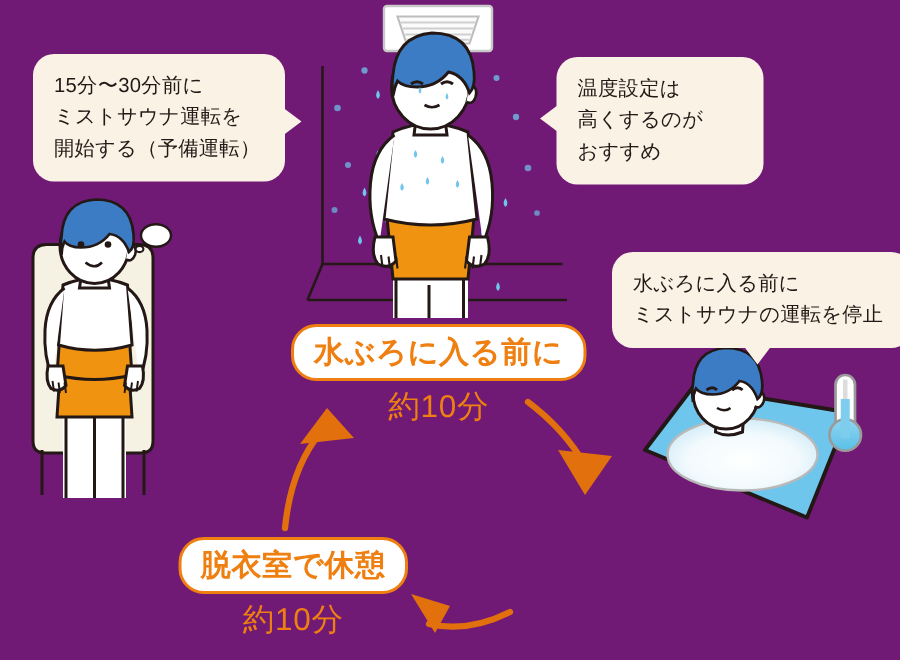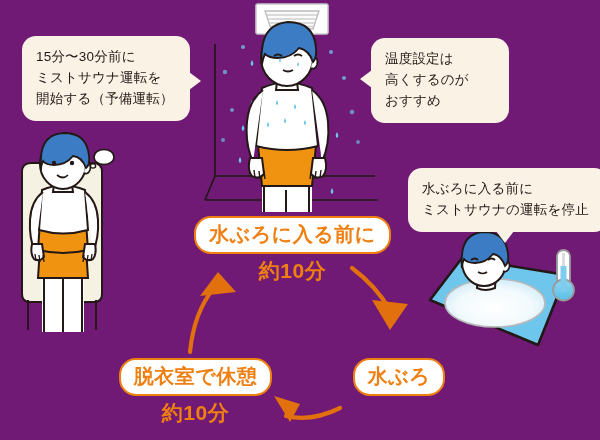--- a/index.html
+++ b/index.html
@@ -76,21 +76,21 @@
     font-size: 20px;
     font-weight: bold;
     letter-spacing: 0.5px;
     padding: 3px 13px 4px 13px;
     white-space: nowrap;
   }
   .step-time {
     margin-top: 3px;
     color: #ee7f10;
     font-size: 21px;
-    font-weight: bold;
+    font-weight: normal;
     letter-spacing: 0.5px;
     white-space: nowrap;
   }
   #step-splash  { left: 190px; top: 216px; width: 205px; }
   #step-rest    { left: 108px; top: 358px; width: 175px; }
   #step-coldbath{ left: 334px; top: 358px; width: 130px; }
 
   
   .layer { position: absolute; left: 0; top: 0; }
 </style>
@@ -297,16 +297,15 @@
     <div class="step-pill">水ぶろに入る前に</div>
     <div class="step-time">約10分</div>
   </div>
 
   <div class="step" id="step-rest">
     <div class="step-pill">脱衣室で休憩</div>
     <div class="step-time">約10分</div>
   </div>
 
   <div class="step" id="step-coldbath">
-    <div class="step-pill">水ぶろ</div>
   </div>
 
 </div>
 
 </body></html>

